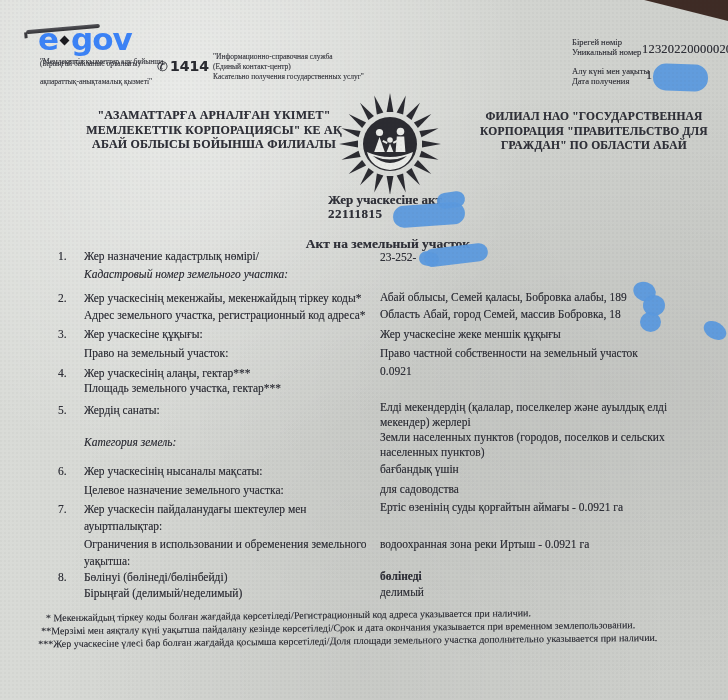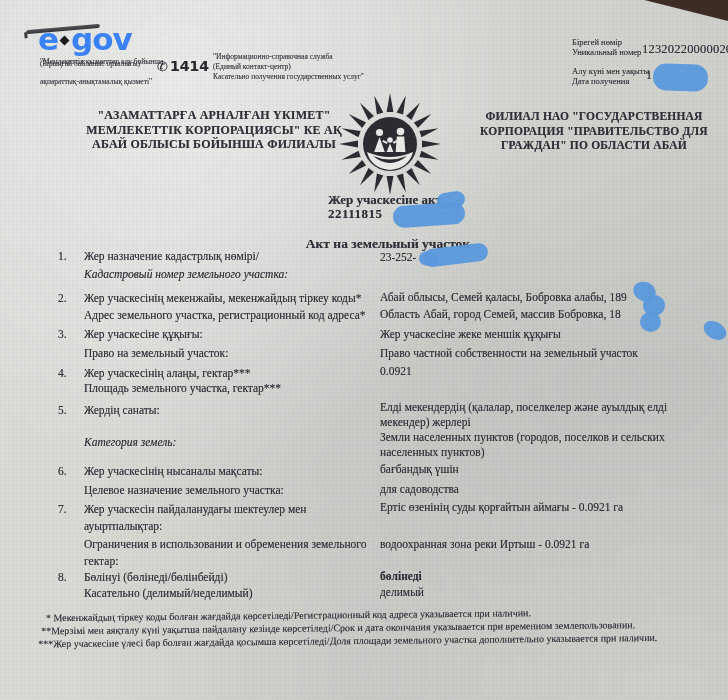--- a/index.html
+++ b/index.html
@@ -180,30 +180,30 @@
     <div class="ln" style="left:380px;top:462px;">бағбандық үшін</div>
     <div class="ln" style="left:380px;top:482px;">для садоводства</div>
   </div>
 
   
   <div style="display:contents">
     <div class="ln" style="left:58px;top:502px;">7.</div>
     <div class="ln" style="left:84px;top:502px;">Жер учаскесін пайдаланудағы шектеулер мен</div>
     <div class="ln" style="left:84px;top:519px;">ауыртпалықтар:</div>
     <div class="ln" style="left:84px;top:537px;">Ограничения в использовании и обременения земельного</div>
-    <div class="ln" style="left:84px;top:554px;">гектар:</div>
+    <div class="ln" style="left:84px;top:554px;">уақытша:</div>
     <div class="ln" style="left:380px;top:500px;">Ертіс өзенінің суды қорғайтын аймағы - 0.0921 га</div>
     <div class="ln" style="left:380px;top:537px;">водоохранная зона реки Иртыш - 0.0921 га</div>
   </div>
 
   
   <div style="display:contents">
     <div class="ln" style="left:58px;top:570px;">8.</div>
     <div class="ln" style="left:84px;top:570px;">Бөлінуі (бөлінеді/бөлінбейді)</div>
-    <div class="ln" style="left:84px;top:586px;">Касательно (делимый/неделимый)</div>
+    <div class="ln" style="left:84px;top:586px;">Бірыңғай (делимый/неделимый)</div>
     <div class="ln" style="left:380px;top:569px;font-weight:bold;">бөлінеді</div>
     <div class="ln" style="left:380px;top:585px;">делимый</div>
   </div>
 
   
   <div style="position:absolute;left:0;top:0;width:728px;height:700px;transform:rotate(-0.6deg);transform-origin:360px 620px;">
     <div class="ln foot" style="left:46px;top:609px;">* Мекенжайдың тіркеу коды болған жағдайда көрсетіледі/Регистрационный код адреса указывается при наличии.</div>
     <div class="ln foot" style="left:41px;top:622px;">**Мерзімі мен аяқталу күні уақытша пайдалану кезінде көрсетіледі/Срок и дата окончания указывается при временном землепользовании.</div>
     <div class="ln foot" style="left:38px;top:635px;">***Жер учаскесіне үлесі бар болған жағдайда қосымша көрсетіледі/Доля площади земельного участка дополнительно указывается при наличии.</div>
   </div>

